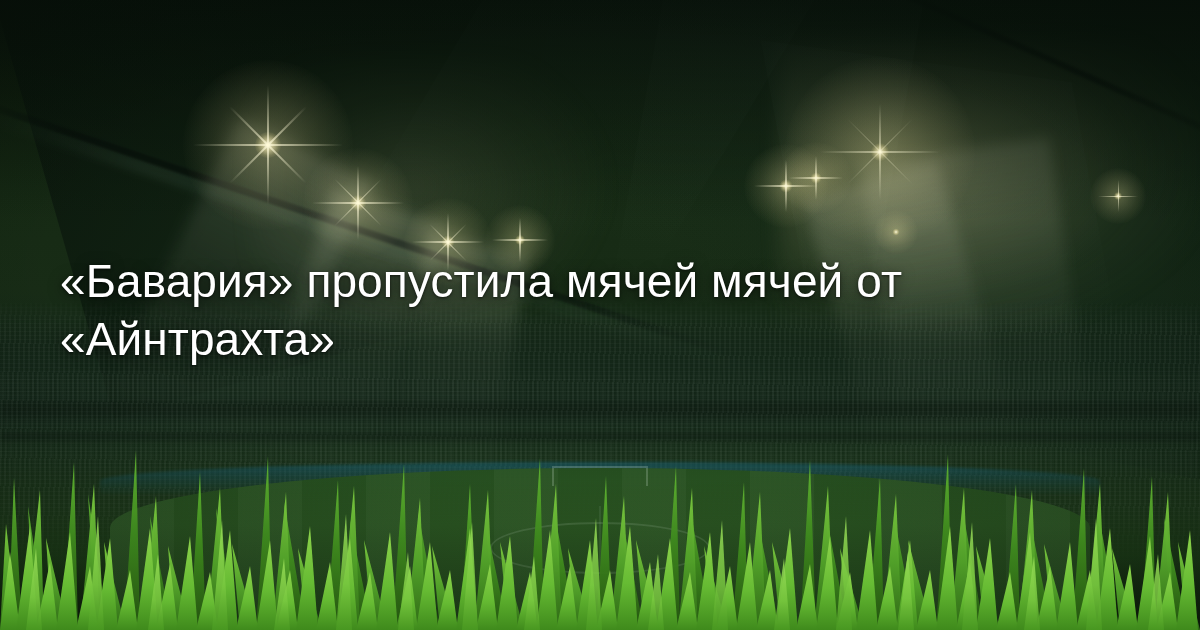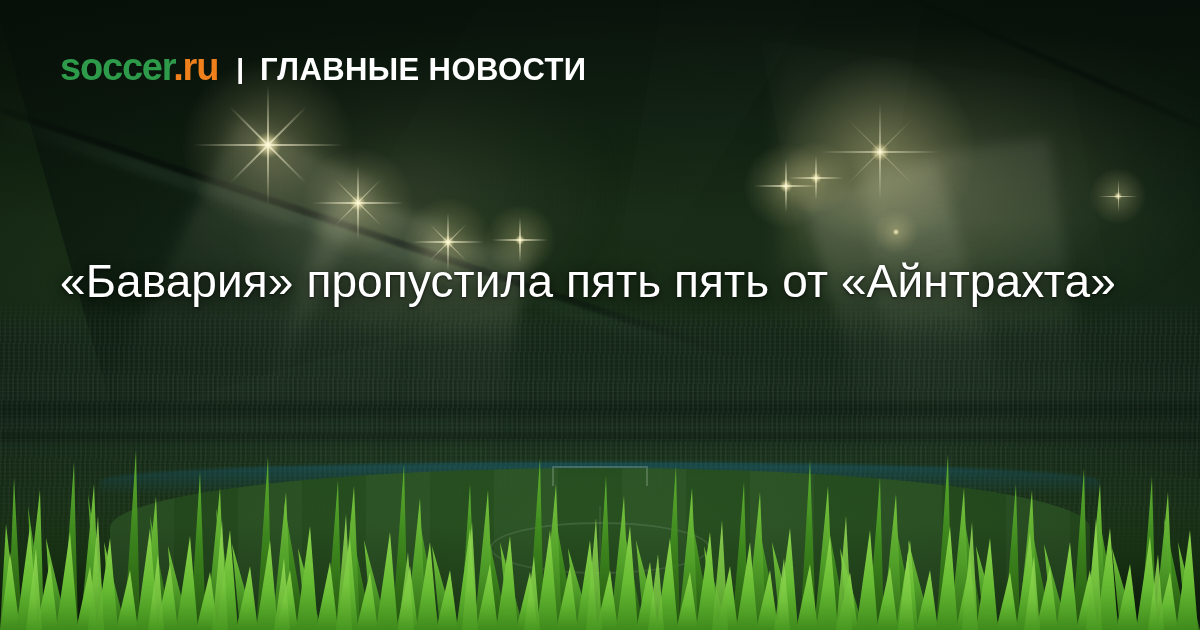--- a/index.html
+++ b/index.html
@@ -338,27 +338,22 @@
     </div>
 
     <div class="flare" style="left:1118px; top:196px;">
       <div class="glow" style="width:56px; height:56px;"></div>
       <div class="core" style="width:8px; height:8px;"></div>
       <div class="ray-h" style="width:40px; height:1px; margin-left:-20px; margin-top:-.5px;"></div>
       <div class="ray-v" style="width:1px; height:32px; margin-left:-.5px; margin-top:-16px;"></div>
     </div>
   </div>
 
-  <div class="header">
-    <span class="logo"><span class="s-green">soccer</span><span class="s-orange">.ru</span></span>
-    <span class="sep">|</span>
-    <span class="kicker">ГЛАВНЫЕ НОВОСТИ</span>
-  </div>
-
-  <h1 class="headline">«Бавария» пропустила пять пять от «Айнтрахта»</h1>
+
+  <h1 class="headline">«Бавария» пропустила мячей мячей от «Айнтрахта»</h1>
 
   <div class="grass-wrap">
     <svg viewBox="0 0 1200 210" preserveAspectRatio="none">
       <defs>
         <linearGradient id="gA" x1="0" y1="1" x2="0" y2="0">
           <stop offset="0%" stop-color="#3f8a1c"></stop>
           <stop offset="45%" stop-color="#66bb33"></stop>
           <stop offset="100%" stop-color="#8fd44d"></stop>
         </linearGradient>
         <linearGradient id="gB" x1="0" y1="1" x2="0" y2="0">

